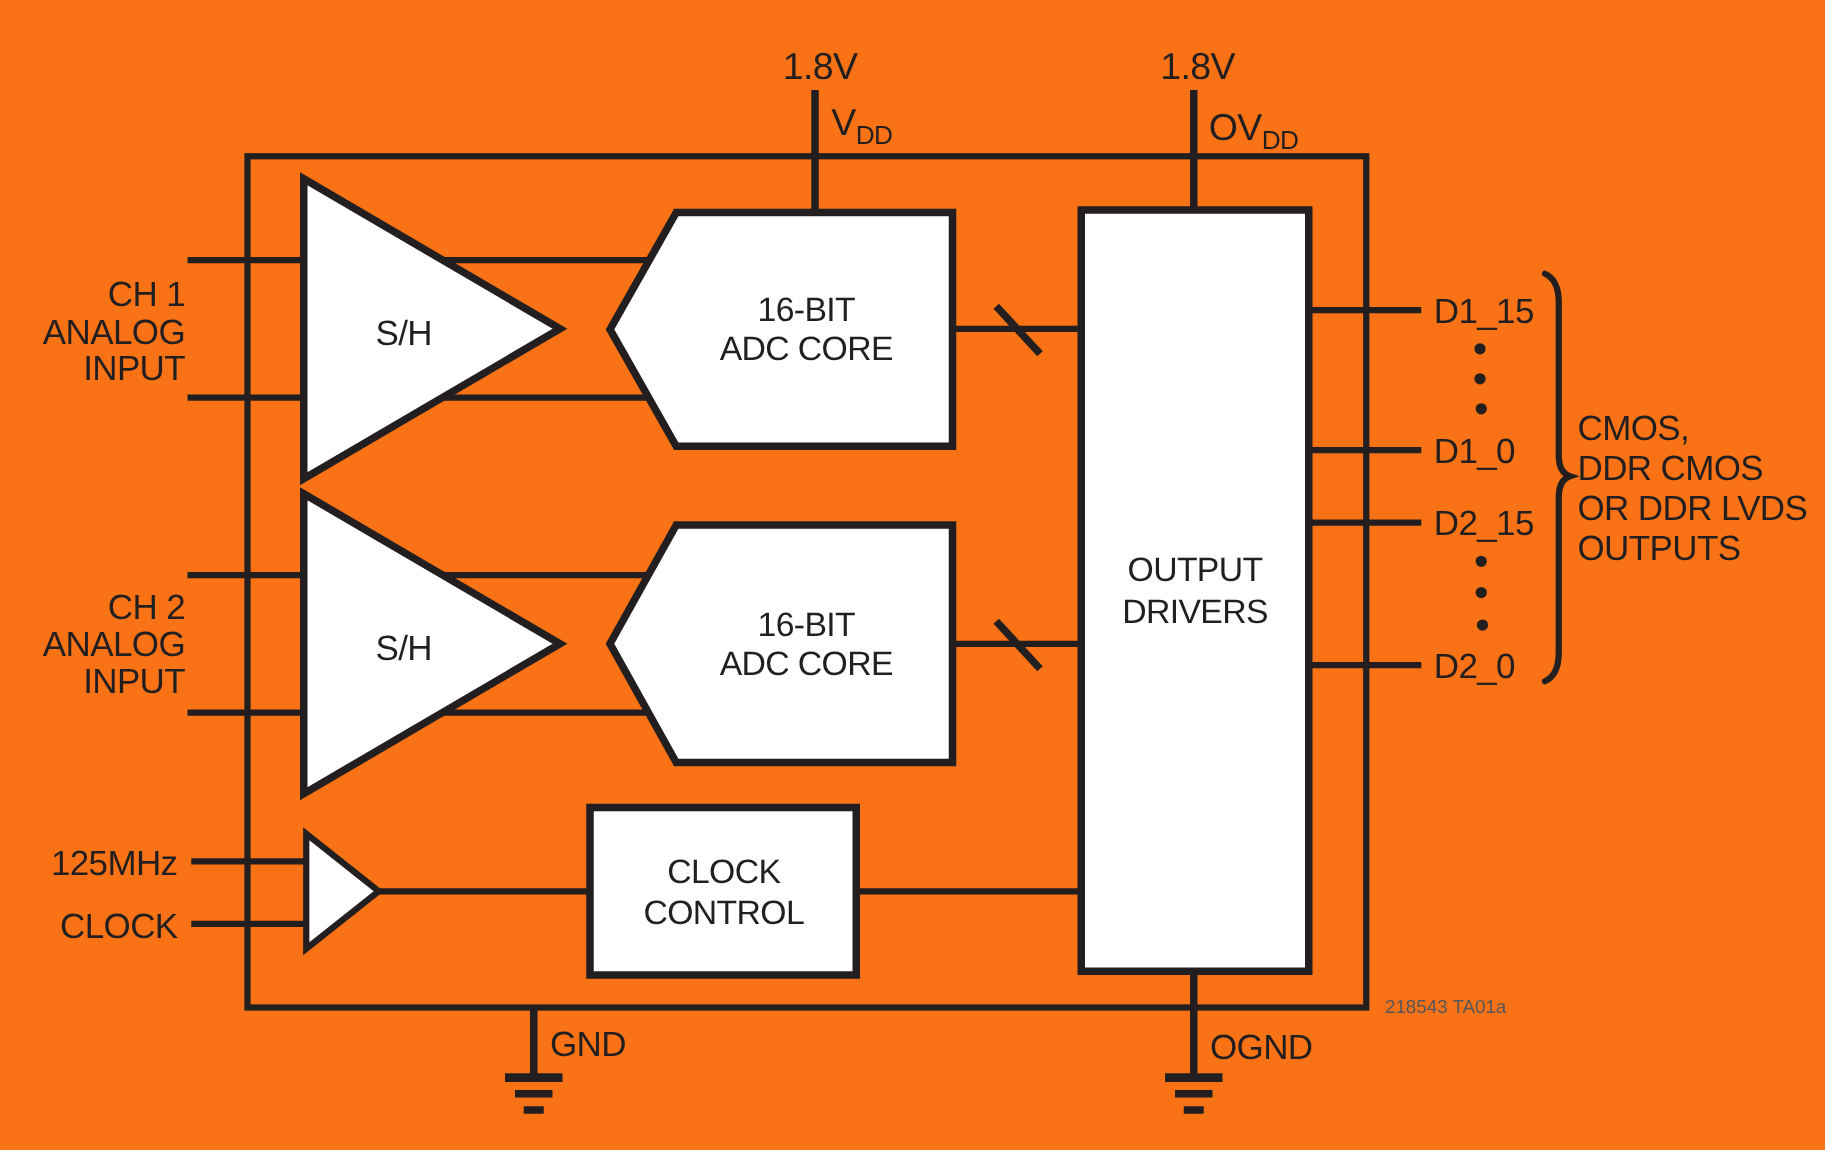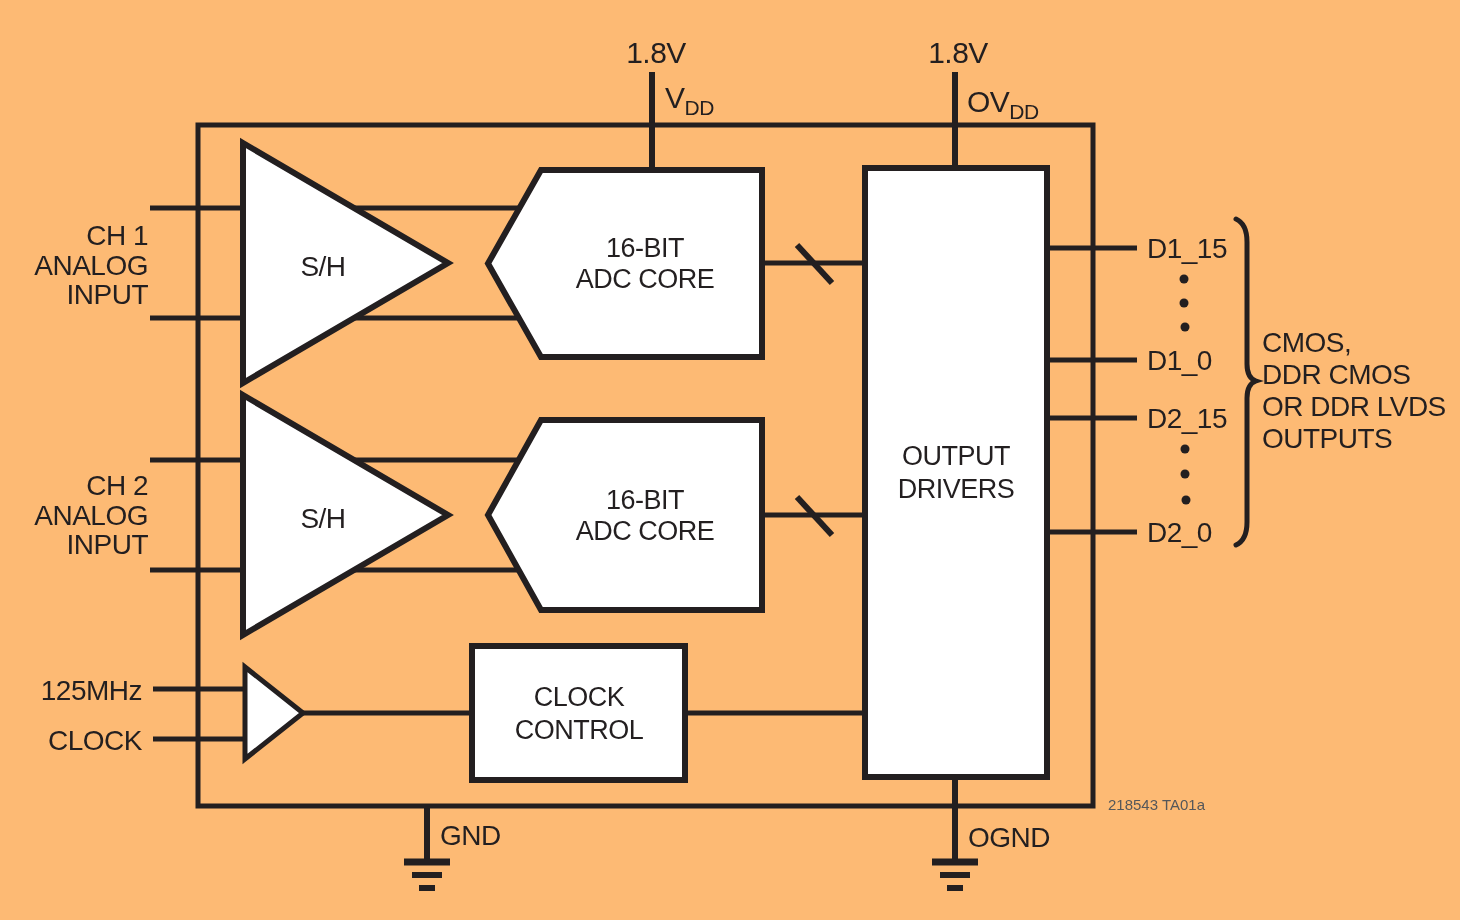--- a/index.html
+++ b/index.html
@@ -4,21 +4,21 @@
 <style>
   html, body {
     margin: 0;
     padding: 0;
     background: #ffffff;
   }
   .stage {
     position: relative;
     width: 1460px;
     height: 920px;
-    background: #fdba74;
+    background: #f97316;
     overflow: hidden;
   }
   svg {
     display: block;
     font-family: "Liberation Sans", sans-serif;
   }
   .lbl {
     fill: #231f20;
     letter-spacing: -0.5px;
   }

